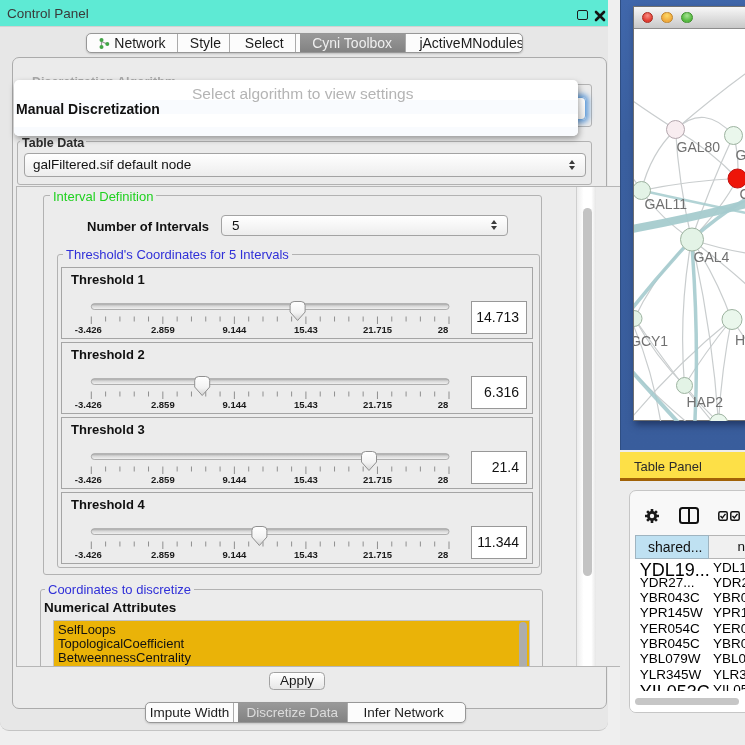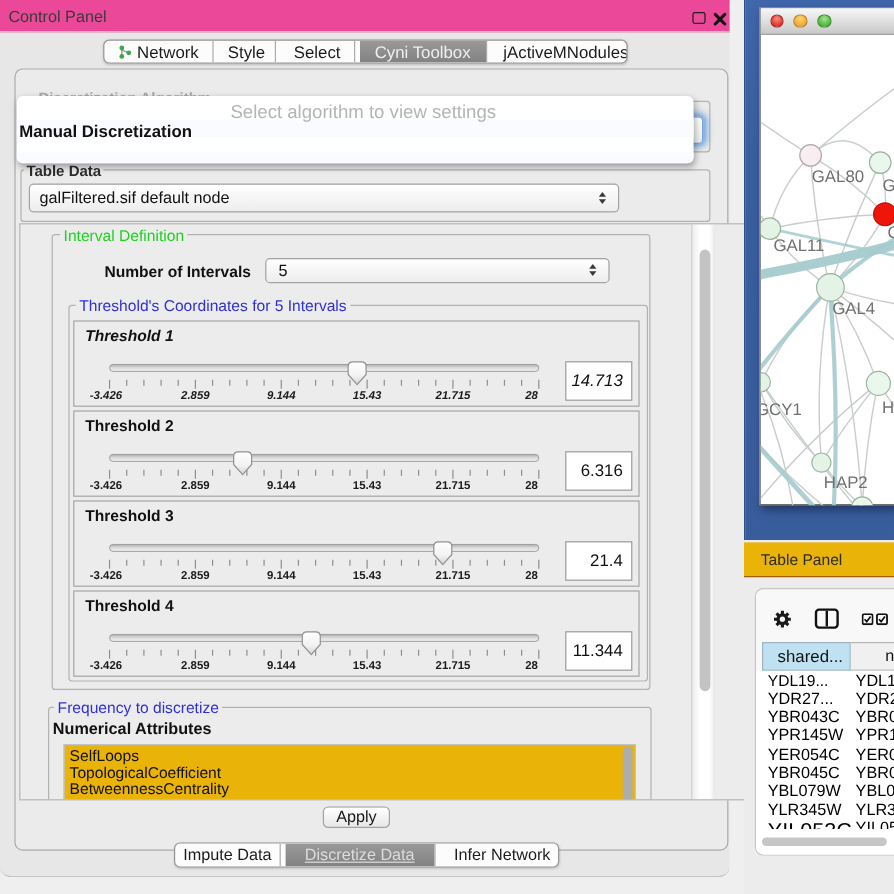--- a/index.html
+++ b/index.html
@@ -13,21 +13,21 @@
 .gtitle{position:absolute;background:#ebebeb;padding:0 3px;font-size:13px;line-height:13px;}
 .seg{display:inline-block;height:100%;text-align:center;border-right:1px solid #ababab;color:#1c1c1c;}
 .seg:last-child{border-right:none;}
 .segsel{background:linear-gradient(#999999,#828282);color:#efefef;}
 .thr{position:absolute;left:44px;width:472px;height:72px;border:1px solid #a5a5a5;background:#ececec;}
 .thrlab{position:absolute;left:9px;top:4px;font-size:13px;font-weight:bold;color:#111;}
 .vbox{position:absolute;left:409px;top:33px;width:56px;height:33px;background:#fff;border:1px solid #989898;font-size:14px;color:#111;text-align:right;line-height:31px;padding-right:7px;}
 </style></head><body>
 
 <div class="abs" style="left:0;top:0;width:608px;height:731px;background:#e7e7e7;border-radius:0 0 9px 9px;border-bottom:1px solid #c4c4c4;">
-<div class="abs" style="left:0;top:0;width:608px;height:27px;background:#ec4899;border-bottom:1px solid #d2d2d2;">
+<div class="abs" style="left:0;top:0;width:608px;height:27px;background:#5eead4;border-bottom:1px solid #d2d2d2;">
 <div class="abs" style="left:7px;top:6px;font-size:13.5px;color:#3a3a3a;">Control Panel</div>
 <div class="abs" style="left:577px;top:10px;width:11px;height:10px;border:1.6px solid #1d1d1d;border-radius:2px;"></div>
 <svg class="abs" style="left:594px;top:10px;" width="12" height="12">
         <path d="M2 2 L10 10 M10 2 L2 10" stroke="#141414" stroke-width="2.6" stroke-linecap="round"></path>
       </svg>
 </div>
 <div class="abs" style="left:12px;top:57px;width:595px;height:652px;border:1px solid #ababab;border-radius:7px;background:#ebebeb;"></div>
 </div>
 <div class="abs" style="left:86px;top:33px;width:437px;height:20px;border:1px solid #979797;border-radius:5px;background:#fcfcfc;overflow:hidden;white-space:nowrap;font-size:14px;line-height:18.5px;box-shadow:0 1px 2px rgba(0,0,0,0.18);">
 <div class="seg" style="width:91px;"><svg width="12" height="13" style="vertical-align:-2px;">
@@ -41,31 +41,31 @@
 <div class="seg segsel" style="width:106px;">Cyni Toolbox</div>
 <div class="seg" style="width:124px;">jActiveMNodules</div>
 </div>
 <div class="abs gbox" style="left:17px;top:84px;width:575px;height:43px;"></div>
 <div class="abs" style="left:30px;top:75px;font-size:12.5px;font-weight:bold;color:#a8a8a8;background:#ebebeb;padding:0 2px;">Discretization Algorithm</div>
 <div class="abs combo" style="left:24px;top:96.5px;width:562px;height:23px;border-color:#72a7dd;box-shadow:0 0 5px 2.5px rgba(82,148,216,0.8);">
     <span class="carr"></span>
   </div>
 <div class="abs gbox" style="left:17px;top:141px;width:575px;height:44px;"></div>
 <div class="abs" style="left:20px;top:135.5px;font-size:12.5px;font-weight:bold;color:#2d2d2d;background:#ebebeb;padding:0 2px;">Table Data</div>
-<div class="abs combo" style="left:24px;top:152.5px;width:492px;height:24px;font-size:13.5px;line-height:22px;color:#111;padding-left:8px;">galFiltered.sif default node<span class="carr"></span></div>
+<div class="abs combo" style="left:24px;top:152.5px;width:562px;height:24px;font-size:13.5px;line-height:22px;color:#111;padding-left:8px;">galFiltered.sif default node<span class="carr"></span></div>
 <div class="abs" style="left:16px;top:185.5px;width:702px;height:481px;border:1px solid #b6b6b6;background:#ececec;overflow:hidden;">
 <div class="abs" style="left:559.0px;top:0;width:20px;height:479px;background:linear-gradient(90deg,#ededed,#ffffff 35%,#ffffff 75%,#e6e6e6);border-left:1px solid #cfcfcf;"></div>
 <div class="abs" style="left:566.0px;top:21.5px;width:8.5px;height:368px;border-radius:4.5px;background:#c3c3c3;"></div>
 <div class="abs gbox" style="left:25.8px;top:8.5px;width:499px;height:380px;"></div>
 <div class="gtitle" style="left:33.0px;top:3.0px;color:#1fd11f;background:#ececec;">Interval Definition</div>
 <div class="abs" style="left:70.0px;top:32.5px;font-size:13px;font-weight:bold;color:#111;">Number of Intervals</div>
 <div class="abs combo" style="left:204.0px;top:28.0px;width:287px;height:21.5px;font-size:13.5px;line-height:20px;color:#111;padding-left:10px;">5<span class="carr"></span></div>
 <div class="abs gbox" style="left:40.0px;top:67.0px;width:483px;height:314px;"></div>
 <div class="gtitle" style="left:46.0px;top:61.0px;color:#3030d8;background:#ececec;">Threshold's Coordinates for 5 Intervals</div>
-<div class="thr" style="top:80.5px;font-style:italic;">
+<div class="thr" style="top:80.5px;">
 <div class="thrlab">Threshold 1</div>
 <svg width="472" height="72" style="position:absolute;left:0;top:0;">
         <defs>
           <linearGradient id="tg267" x1="0" y1="0" x2="0" y2="1">
             <stop offset="0" stop-color="#ababab"></stop>
             <stop offset="0.45" stop-color="#d9d9d9"></stop>
             <stop offset="1" stop-color="#f4f4f4"></stop>
           </linearGradient>
           <linearGradient id="th267" x1="0" y1="0" x2="0" y2="1">
             <stop offset="0" stop-color="#ffffff"></stop>
@@ -160,29 +160,29 @@
         <text x="100.8" y="64.5" font-size="9.5" font-weight="bold" fill="#1a1a1a" text-anchor="middle" font-family="Liberation Sans">2.859</text>
         <text x="172.4" y="64.5" font-size="9.5" font-weight="bold" fill="#1a1a1a" text-anchor="middle" font-family="Liberation Sans">9.144</text>
         <text x="243.9" y="64.5" font-size="9.5" font-weight="bold" fill="#1a1a1a" text-anchor="middle" font-family="Liberation Sans">15.43</text>
         <text x="315.5" y="64.5" font-size="9.5" font-weight="bold" fill="#1a1a1a" text-anchor="middle" font-family="Liberation Sans">21.715</text>
         <text x="381.0" y="64.5" font-size="9.5" font-weight="bold" fill="#1a1a1a" text-anchor="middle" font-family="Liberation Sans">28</text>
         <path d="M189.90 37.5 Q189.90 33.5 193.90 33.5 L200.90 33.5 Q204.90 33.5 204.90 37.5 L204.90 44 L197.40 52.5 L189.90 44 Z" fill="url(#th492)" stroke="#909090" stroke-width="1"></path>
       </svg>
 <div class="vbox">11.344</div>
 </div>
 <div class="abs gbox" style="left:23.0px;top:402.0px;width:503px;height:95px;"></div>
-<div class="gtitle" style="left:28.0px;top:396.0px;color:#3030d8;background:#ececec;">Frequency to discretize</div>
+<div class="gtitle" style="left:28.0px;top:396.0px;color:#3030d8;background:#ececec;">Coordinates to discretize</div>
 <div class="abs" style="left:27.0px;top:413.5px;font-size:13.5px;font-weight:bold;color:#111;">Numerical Attributes</div>
 <div class="abs" style="left:36.0px;top:433.5px;width:477px;height:47px;background:#eab308;border:1px solid #c2c2c2;border-bottom:none;font-size:13px;line-height:14.2px;padding:2px 0 0 4px;color:#111;">SelfLoops<br>TopologicalCoefficient<br>BetweennessCentrality</div>
 <div class="abs" style="left:501.8px;top:435.2px;width:8.5px;height:50px;border-radius:4px;background:#adadad;"></div>
 </div>
 <div class="abs" style="left:269px;top:671.5px;width:56px;height:18px;border:1px solid #a2a2a2;border-radius:4.5px;background:linear-gradient(#ffffff,#e7e7e7);font-size:13.5px;color:#1a1a1a;text-align:center;line-height:16.5px;">Apply</div>
 <div class="abs" style="left:145px;top:702px;width:321px;height:21px;border:1px solid #979797;border-radius:5px;background:#fcfcfc;overflow:hidden;white-space:nowrap;font-size:13.5px;line-height:19.5px;box-shadow:0 1px 2px rgba(0,0,0,0.15);">
-<div class="seg" style="width:88px;">Impute Data</div>
-<div class="seg segsel" style="width:125px;color:#dcdcdc;text-decoration:underline;">Discretize Data</div>
+<div class="seg" style="width:88px;">Impute Width</div>
+<div class="seg segsel" style="width:110px;color:#dcdcdc;">Discretize Data</div>
 <div class="seg" style="width:104px;">Infer Network</div>
 </div>
 <div class="abs" style="left:14px;top:80.2px;width:564px;height:56.3px;background:#ffffff;border-radius:5px;box-shadow:1px 3px 6px rgba(0,0,0,0.35);z-index:50;">
 <div class="abs" style="left:0;top:19.5px;width:100%;height:14px;background:#f9fbfe;"></div>
 <div class="abs" style="left:0;top:46.5px;width:100%;height:9.8px;background:#f9fbfe;border-radius:0 0 5px 5px;"></div>
 <div class="abs" style="left:178px;top:5px;font-size:15.5px;color:#b4b4b4;">Select algorithm to view settings</div>
 <div class="abs" style="left:2px;top:20.5px;font-size:14px;font-weight:bold;color:#111;">Manual Discretization</div>
 </div>
 <div class="abs" style="left:620px;top:0;width:125px;height:450px;background:linear-gradient(180deg,#4067ab,#3a5f9f 30%,#395d9c);border-left:1px solid #2f4e83;"></div>
 <div class="abs" style="left:632.5px;top:5.5px;width:115px;height:415px;background:#fff;border:1px solid #707070;box-shadow:2px 4px 7px rgba(10,20,50,0.5);">
@@ -238,21 +238,21 @@
       <text x="735.0" y="158.0" font-size="14" fill="#707070" font-family="Liberation Sans">GAL3</text>
       <text x="739.0" y="197.0" font-size="14" fill="#707070" font-family="Liberation Sans">CD</text>
       <text x="644.0" y="207.5" font-size="14" fill="#707070" font-family="Liberation Sans">GAL11</text>
       <text x="693.0" y="260.5" font-size="14" fill="#707070" font-family="Liberation Sans">GAL4</text>
       <text x="629.5" y="344.5" font-size="14" fill="#707070" font-family="Liberation Sans">GCY1</text>
       <text x="734.5" y="343.0" font-size="14" fill="#707070" font-family="Liberation Sans">HIS</text>
       <text x="686.0" y="405.5" font-size="14" fill="#707070" font-family="Liberation Sans">HAP2</text>
     </svg>
 </div>
 <div class="abs" style="left:620px;top:450px;width:125px;height:295px;background:#ececec;">
-<div class="abs" style="left:0;top:2px;width:125px;height:29px;background:#eab308;border-bottom:1px solid #a16207;">
+<div class="abs" style="left:0;top:2px;width:125px;height:29px;background:#fde047;border-bottom:3px solid #a16207;">
       <div class="abs" style="left:14px;top:7px;font-size:13px;color:#2b2b2b;">Table Panel</div>
     </div>
 <div class="abs" style="left:9px;top:40px;width:140px;height:223px;background:#f8f8f8;border:1px solid #c6c6c6;border-radius:7px;overflow:hidden;">
 <svg class="abs" style="left:14px;top:17px;" width="16" height="16" viewBox="0 0 16 16">
         <g fill="#1a1a1a">
           <circle cx="8" cy="8" r="5"></circle>
           <g stroke="#1a1a1a" stroke-width="2.6">
             <path d="M8 1 V15 M1 8 H15 M3.1 3.1 L12.9 12.9 M12.9 3.1 L3.1 12.9"></path>
           </g>
         </g>
@@ -265,21 +265,21 @@
         <rect x="0.8" y="0.8" width="8.4" height="8.4" rx="1.5" fill="none" stroke="#111" stroke-width="1.5"></rect>
         <path d="M2.5 5 L4.3 7 L7.5 2.8" fill="none" stroke="#111" stroke-width="1.4"></path>
       </svg>
 <svg class="abs" style="left:99.5px;top:20px;" width="10" height="10" viewBox="0 0 10 10">
         <rect x="0.8" y="0.8" width="8.4" height="8.4" rx="1.5" fill="none" stroke="#111" stroke-width="1.5"></rect>
         <path d="M2.5 5 L4.3 7 L7.5 2.8" fill="none" stroke="#111" stroke-width="1.4"></path>
       </svg>
 <div class="abs" style="left:4.5px;top:44px;width:74px;height:24px;background:#bfe1f2;border:1px solid #9fb4c0;font-size:14px;color:#111;text-align:right;padding-right:5px;line-height:22px;">shared...</div>
 <div class="abs" style="left:78.5px;top:44px;width:93px;height:24px;background:#f0f0f0;border:1px solid #b5b5b5;border-left:none;font-size:13.5px;color:#111;text-align:center;line-height:22px;">name</div>
 <div class="abs" style="left:0;top:68px;width:140px;height:132px;background:#fff;overflow:hidden;">
-<div class="abs" style="left:9.8px;top:0.5px;font-size:13px;color:#000;">YDL19...</div>
+<div class="abs" style="left:9.8px;top:0.5px;font-size:18px;color:#000;">YDL19...</div>
 <div class="abs" style="left:83px;top:0.5px;font-size:13.5px;color:#000;">YDL194W</div>
 <div class="abs" style="left:9.8px;top:15.8px;font-size:13.5px;color:#000;">YDR27...</div>
 <div class="abs" style="left:83px;top:15.8px;font-size:13.5px;color:#000;">YDR277C</div>
 <div class="abs" style="left:9.8px;top:31.1px;font-size:13.5px;color:#000;">YBR043C</div>
 <div class="abs" style="left:83px;top:31.1px;font-size:13.5px;color:#000;">YBR043C</div>
 <div class="abs" style="left:9.8px;top:46.4px;font-size:13.5px;color:#000;">YPR145W</div>
 <div class="abs" style="left:83px;top:46.4px;font-size:13.5px;color:#000;">YPR145W</div>
 <div class="abs" style="left:9.8px;top:61.7px;font-size:13.5px;color:#000;">YER054C</div>
 <div class="abs" style="left:83px;top:61.7px;font-size:13.5px;color:#000;">YER054C</div>
 <div class="abs" style="left:9.8px;top:77.0px;font-size:13.5px;color:#000;">YBR045C</div>

